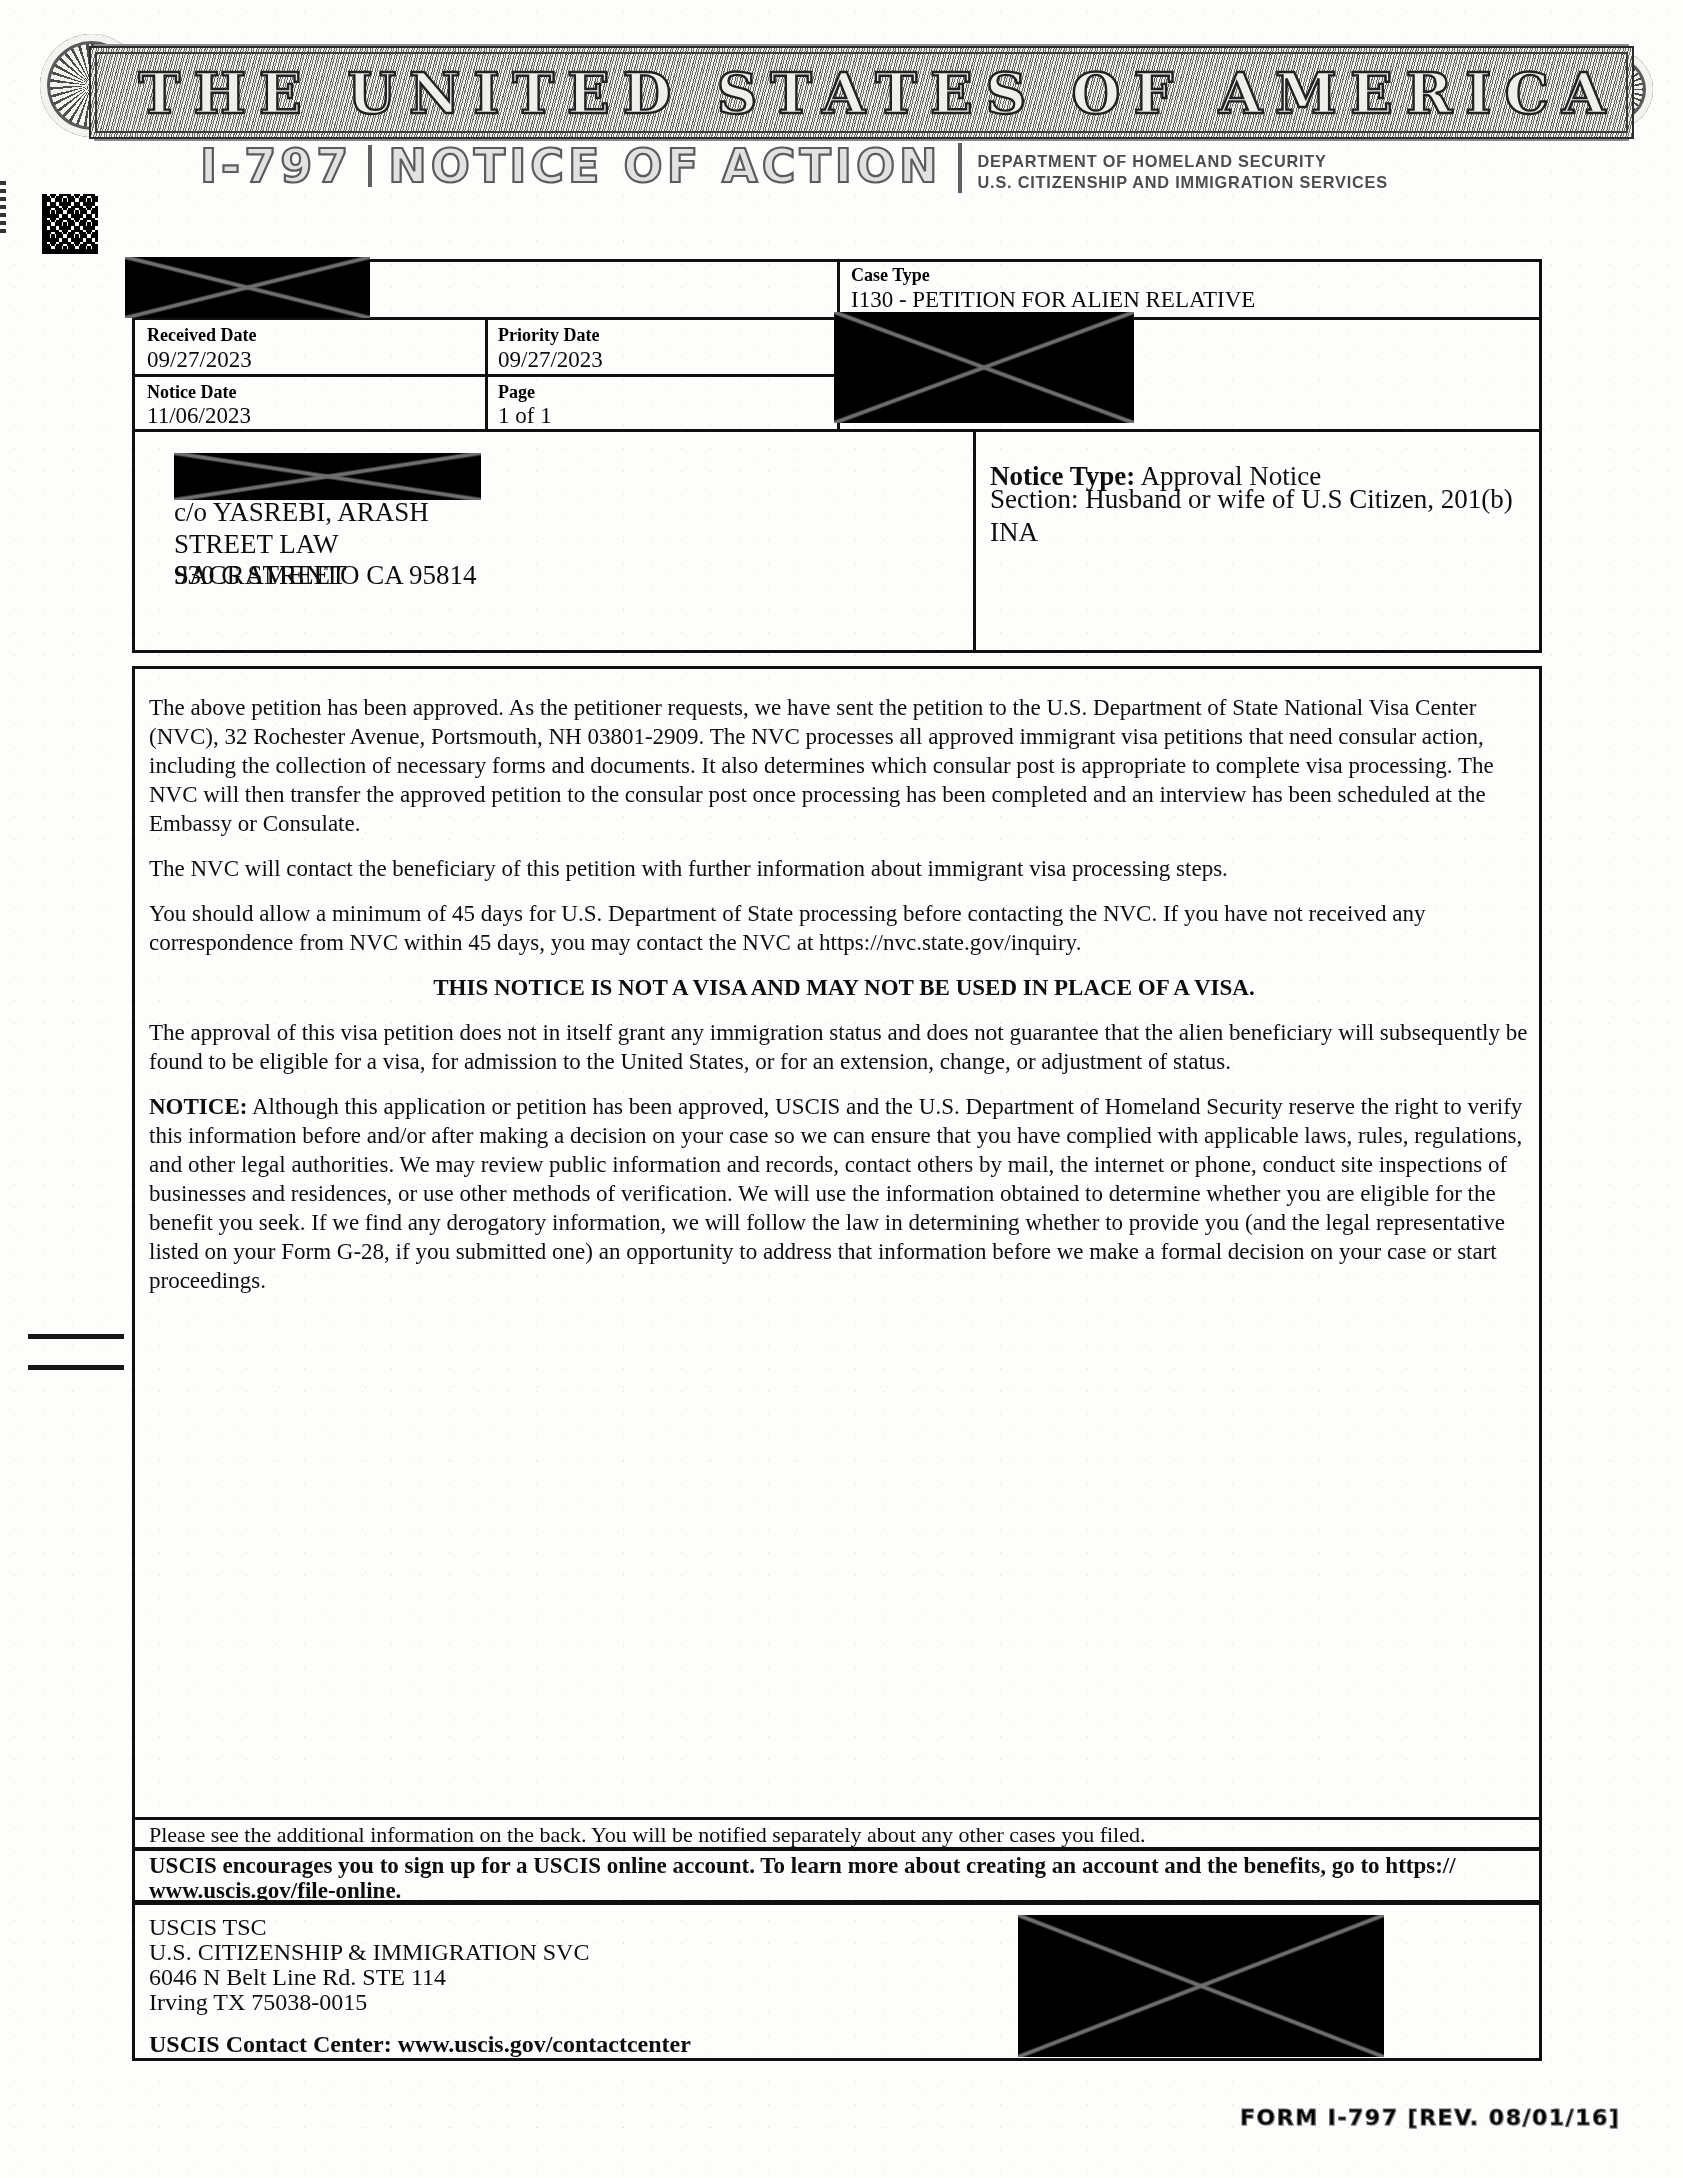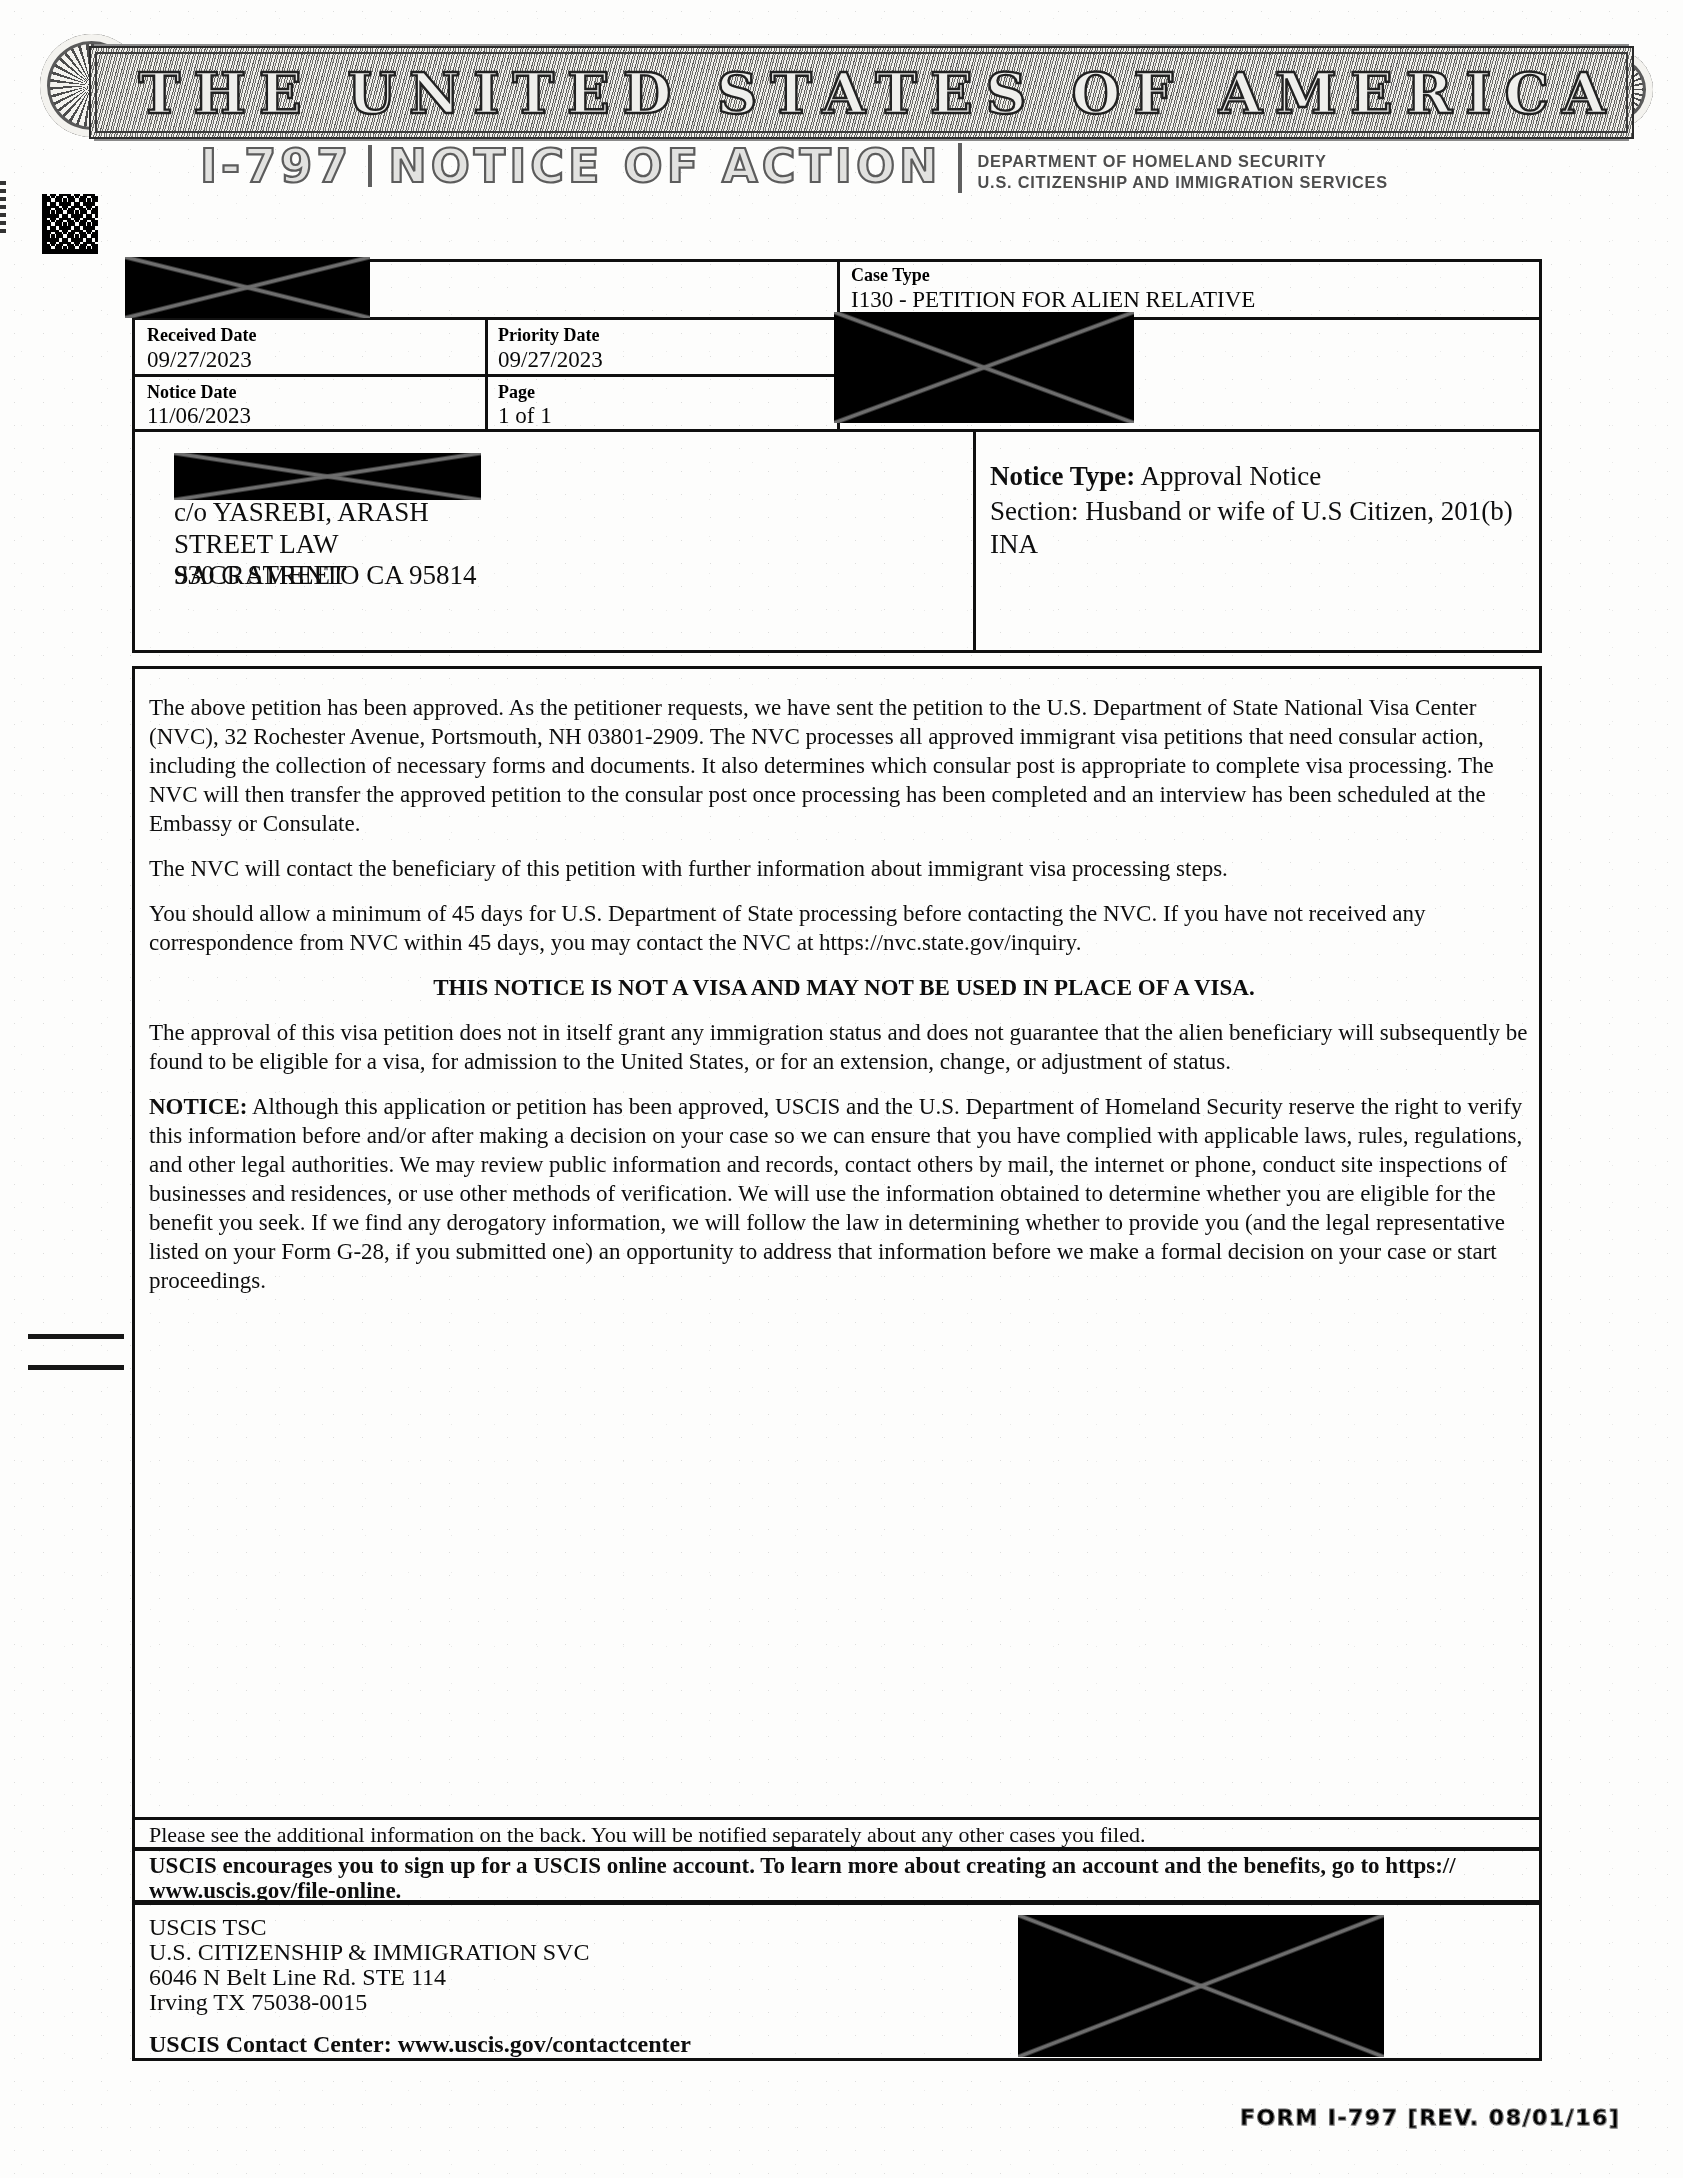--- a/index.html
+++ b/index.html
@@ -125,21 +125,21 @@
 
 <div class="addr-line" style="left:174px;top:497px;">c/o YASREBI, ARASH</div>
 <div class="addr-line" style="left:174px;top:529px;">STREET LAW</div>
 <div class="addr-line" style="left:174px;top:560px;">930 G STREET</div>
 <div class="addr-line" style="left:174px;top:560px;">SACRAMENTO  CA  95814</div>
 
 <div class="notice-line" style="top:461px;white-space:nowrap;">
   <b>Notice Type:</b>
   <span>Approval Notice</span>
 </div>
-<div class="notice-line notice-section" style="top:495px;">
+<div class="notice-line notice-section" style="top:483px;">
   <span>Section:</span>
   <span>Husband or wife of U.S Citizen, 201(b) INA</span>
 </div>
 
 <div class="frame" style="left:132px;top:666px;width:1404px;height:1389px;"></div>
 <div class="rule" style="left:132px;top:1817px;width:1410px;height:3px;"></div>
 <div class="rule" style="left:132px;top:1847px;width:1410px;height:4px;"></div>
 <div class="rule" style="left:132px;top:1900px;width:1410px;height:5px;"></div>
 
 <div class="bodytext">

